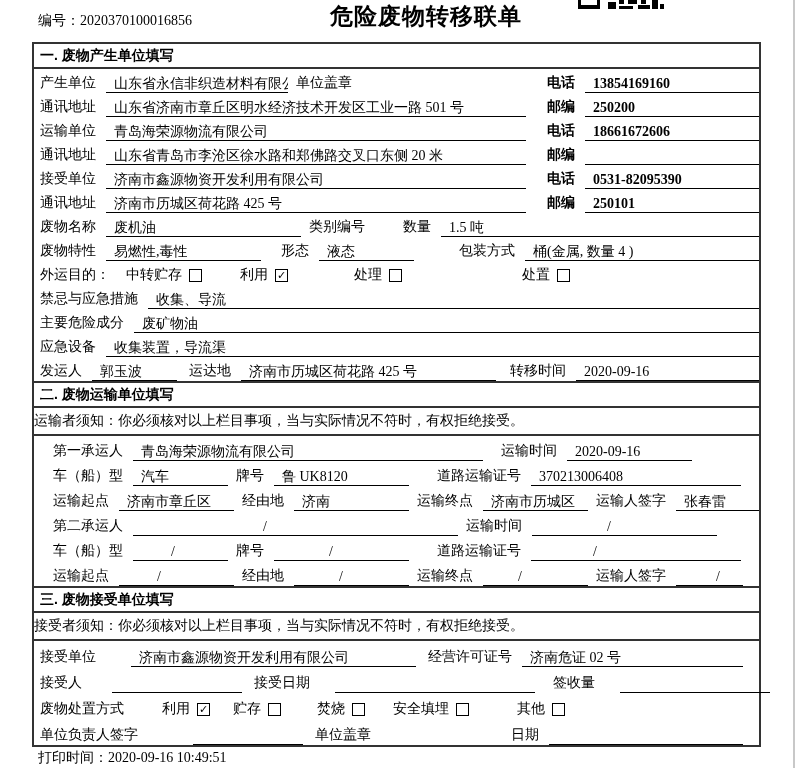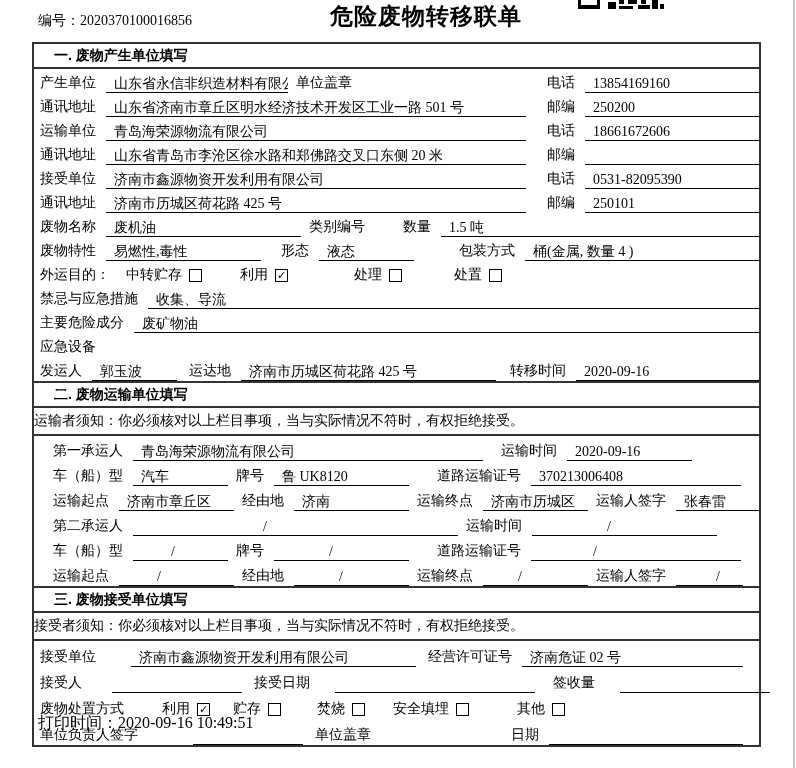--- a/index.html
+++ b/index.html
@@ -5,39 +5,39 @@
   html,body{margin:0;padding:0;background:#fff;}
   .page{width:796px;height:768px;position:relative;background:#ffffff;color:#000;
         font-family:"Liberation Serif","DejaVu Serif",serif;font-size:14px;overflow:hidden;}
   .page-edge{position:absolute;right:1px;top:0;width:2px;height:768px;background:#c8c8c8;}
   .doc-header{position:relative;height:40px;}
   .serial{position:absolute;left:38px;top:12px;font-size:14px;white-space:nowrap;}
   .doc-title{position:absolute;left:330px;top:1px;font-size:23px;font-weight:bold;letter-spacing:1px;
              font-family:"Liberation Sans","DejaVu Sans",sans-serif;}
   .qr{position:absolute;left:578px;top:0;}
   .table{position:absolute;left:32px;top:42px;width:725px;border:2px solid #333;background:#fff;}
-  .sec-hdr{height:23px;line-height:23px;font-weight:bold;padding-left:20px;font-size:14px;
+  .sec-hdr{height:23px;line-height:23px;font-weight:bold;padding-left:6px;font-size:14px;
            font-family:"Liberation Sans","DejaVu Sans",sans-serif;border-bottom:2px solid #333;}
   .sec-hdr.mid{border-top:2px solid #333;}
   .notice{height:26px;line-height:26px;padding-left:0;border-bottom:2px solid #333;white-space:nowrap;}
   .row{display:flex;align-items:flex-end;height:24px;padding-left:6px;}
   .sec2 .row{height:25px;margin-left:13px;}
   .sec3 .row{height:26px;}
   .lbl{white-space:nowrap;margin-right:10px;padding-bottom:1px;}
   .u{border-bottom:1px solid #000;white-space:nowrap;padding:0 2px 1px 8px;height:19px;line-height:19px;
      box-sizing:border-box;overflow:hidden;flex:none;}
   .u.grow{flex:1 1 auto;}
-  .right{margin-left:auto;display:flex;align-items:flex-end;}
+  .right{margin-left:auto;display:flex;align-items:flex-end;font-weight:bold;}
   .right .u{width:174px;}
   .opt{display:flex;align-items:flex-end;white-space:nowrap;}
   .opt .lbl{margin-right:0;}
   .cb{width:11px;height:11px;border:1px solid #000;display:inline-flex;align-items:center;justify-content:center;
       margin-left:7px;margin-bottom:3px;flex:none;}
   .mark{font-size:11px;line-height:10px;font-family:"DejaVu Sans",sans-serif;}
-  .print-time{position:absolute;left:38px;top:713px;font-size:16px;white-space:nowrap;}
+  .print-time{position:absolute;left:38px;top:749px;font-size:14px;white-space:nowrap;}
 </style>
 </head>
 <body>
 
 <div class="page">
 
   <div class="doc-header">
     <div class="serial"><span>编号：</span><span>2020370100016856</span></div>
     <div class="doc-title">危险废物转移联单</div>
     <svg class="qr" width="86" height="9">
@@ -145,40 +145,41 @@
             <span class="cb">
               <span class="mark">✓</span>
             </span>
           </span>
         <span class="opt" style="margin-left:66px">
             <span class="lbl">处理</span>
             <span class="cb">
               <span class="mark"></span>
             </span>
           </span>
-        <span class="opt" style="margin-left:52px">
+        <span class="opt" style="margin-left:120px">
             <span class="lbl">处置</span>
             <span class="cb">
               <span class="mark"></span>
             </span>
           </span>
       </div>
 
       <div class="row">
         <span class="lbl">禁忌与应急措施</span>
         <span class="u grow">收集、导流</span>
       </div>
 
       <div class="row">
         <span class="lbl">主要危险成分</span>
         <span class="u grow">废矿物油</span>
       </div>
 
       <div class="row">
         <span class="lbl">应急设备</span>
+        <span class="u grow">收集装置，导流渠</span>
       </div>
 
       <div class="row">
         <span class="lbl">发运人</span>
         <span class="u" style="width:85px">郭玉波</span>
         <span class="lbl" style="margin-left:12px">运达地</span>
         <span class="u" style="width:255px">济南市历城区荷花路 425 号</span>
         <span class="lbl" style="margin-left:14px">转移时间</span>
         <span class="u grow">2020-09-16</span>
       </div>

